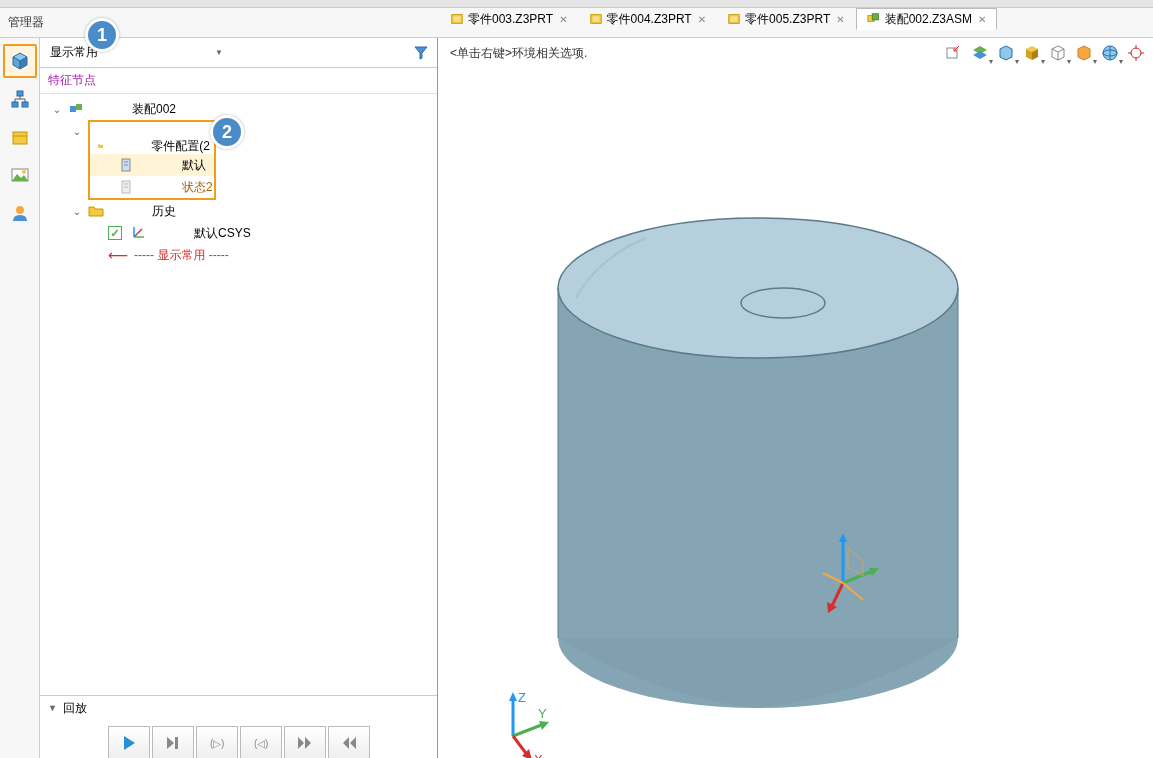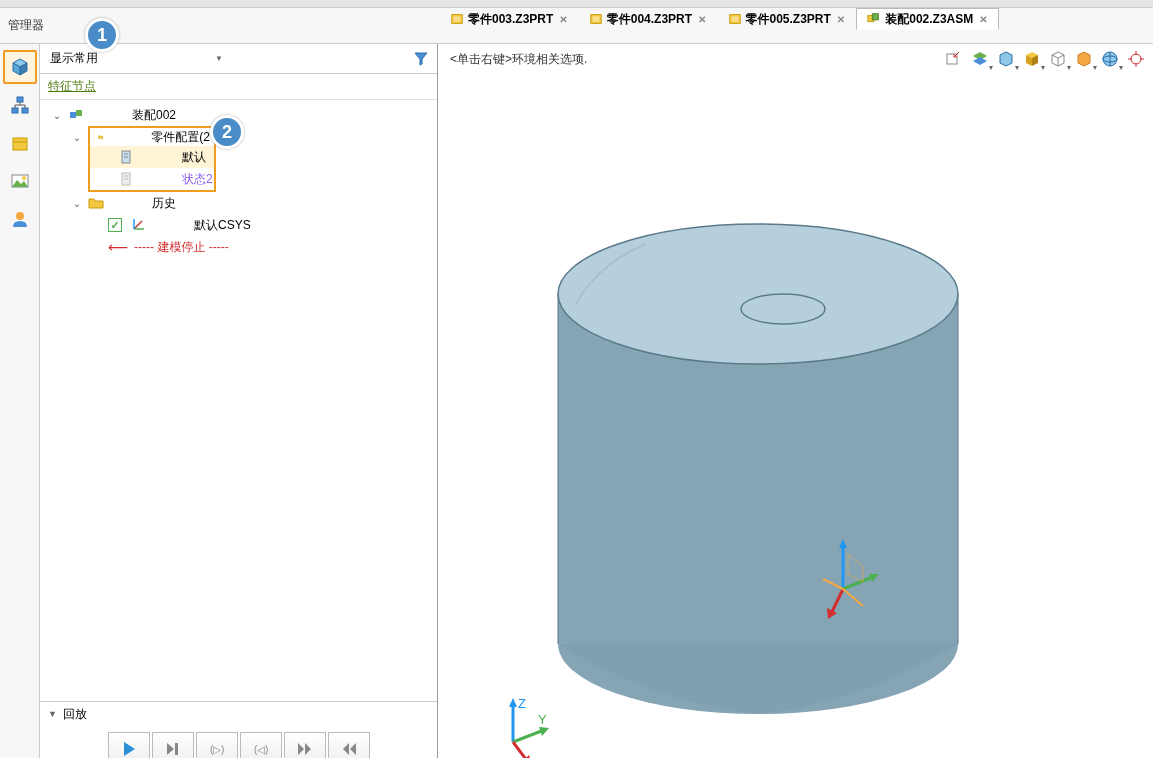--- a/index.html
+++ b/index.html
@@ -1,23 +1,23 @@
 <!DOCTYPE html>
 <html><head>
   <meta charset="utf-8">
   <style>
     * { box-sizing: border-box; margin: 0; padding: 0; }
     body { font-family: "Microsoft YaHei", Arial, sans-serif; font-size: 12px; background: #fff; width: 1153px; height: 758px; overflow: hidden; position: relative; }
     
     .top-bar { height: 8px; background: #e5e5e5; border-bottom: 1px solid #ccc; }
     
-    .tabs-row { height: 36px; display: flex; align-items: center; position: relative; background: #f7f7f7; border-bottom: 1px solid #ccc; }
+    .tabs-row { height: 30px; display: flex; align-items: center; position: relative; background: #f7f7f7; border-bottom: 1px solid #ccc; }
     .manager-label { padding: 2px 8px; color: #333; }
     
-    .doc-tabs { position: absolute; left: 440px; top: 0; height: 22px; display: flex; align-items: flex-end; font-weight: bold; }
+    .doc-tabs { position: absolute; left: 440px; top: 0; height: 22px; display: flex; align-items: flex-end; }
     .doc-tab { display: flex; align-items: center; padding: 2px 10px; cursor: pointer; border-right: 1px solid transparent; height: 22px; }
     .doc-tab.active { background: #fff; border: 1px solid #bbb; border-bottom: 1px solid #fff; }
     .doc-tab-icon { width: 14px; height: 14px; margin-right: 4px; }
     .doc-tab-close { margin-left: 6px; color: #888; font-size: 10px; }
     
     .badge-circle { position: absolute; width: 34px; height: 34px; border-radius: 50%; background: #4a8cc7; border: 3px solid #fff; box-shadow: 0 0 3px rgba(0,0,0,.3); color: #fff; font-size: 18px; font-weight: bold; display: flex; align-items: center; justify-content: center; z-index: 100; }
     .badge-1 { left: 85px; top: 18px; }
     .badge-2 { left: 210px; top: 115px; }
     
     .main-area { display: flex; height: calc(100% - 30px); }
@@ -26,35 +26,35 @@
     .left-iconbar .icon-btn { width: 34px; height: 34px; margin: 2px 3px; display: flex; align-items: center; justify-content: center; cursor: pointer; border: 1px solid transparent; border-radius: 2px; }
     .left-iconbar .icon-btn.highlighted { border: 2px solid #f29c1f; background: #fff4e0; }
     
     .sidebar { width: 398px; background: #fff; border-right: 1px solid #999; display: flex; flex-direction: column; }
     .sidebar-toolbar { height: 30px; border-bottom: 1px solid #ccc; display: flex; align-items: center; padding: 0 4px; }
     .display-dropdown { flex: 1; height: 22px; display: flex; align-items: center; padding: 0 6px; }
     .display-dropdown::after { content: "▼"; font-size: 8px; color: #666; margin-left: auto; }
     .toolbar-spacer { flex: 0 0 180px; }
     .filter-icon { width: 24px; height: 24px; display: flex; align-items: center; justify-content: center; cursor: pointer; }
     
-    .section-header { height: 26px; background: #fff; border-bottom: 1px solid #e0e0e0; display: flex; align-items: center; padding: 0 8px; color: #4d7c0f; text-decoration: underline; }
+    .section-header { height: 26px; background: #fff; border-bottom: 1px solid #e0e0e0; display: flex; align-items: center; padding: 0 8px; color: #a21caf; }
     
     .tree-area { flex: 1; overflow: auto; padding: 4px 0; }
     .tree-node { display: flex; align-items: center; height: 22px; padding-left: 10px; cursor: pointer; }
     .tree-toggle { width: 14px; text-align: center; color: #666; font-size: 10px; }
     .tree-icon { width: 16px; height: 16px; margin: 0 4px; }
     .tree-label { white-space: nowrap; margin-left: 44px; }
     .indent-1 { padding-left: 28px; }
     .indent-3 { padding-left: 68px; align-items: center; }
     
     .config-box { border: 2px solid #f29c1f; margin-left: 48px; width: 128px; }
-    .config-header { display: flex; align-items: center; height: 18px; padding: 8px 4px; }
+    .config-header { display: flex; align-items: flex-start; height: 18px; padding: 16px 4px; }
     .config-item { display: flex; align-items: center; height: 22px; padding-left: 24px; }
     .config-item.active { background: #fff4d6; }
-    .config-item.inactive { color: #8b5cf6; }
+    .config-item.inactive { color: #a16207; }
     
     .checkbox-box { width: 14px; height: 14px; border: 1px solid #4caf50; background: #fff; display: inline-flex; align-items: center; justify-content: center; margin-right: 4px; }
     .checkbox-box::after { content: "✓"; color: #4caf50; font-size: 11px; font-weight: bold; }
     
     .stop-line { color: #d32f2f; display: flex; align-items: center; padding-left: 68px; height: 22px; }
     .stop-arrow { margin-right: 6px; font-size: 14px; }
     
     .playback-section { border-top: 1px solid #ccc; margin-top: 35px; }
     .playback-header { height: 24px; display: flex; align-items: center; padding: 0 8px; cursor: pointer; }
     .playback-header::before { content: "▼"; font-size: 9px; margin-right: 6px; color: #666; }
@@ -233,21 +233,21 @@
         <svg class="tree-icon" viewBox="0 0 16 16">
             <line x1="4" y1="12" x2="12" y2="4" stroke="#d32f2f" stroke-width="1.5"></line>
             <line x1="4" y1="12" x2="14" y2="12" stroke="#4caf50" stroke-width="1.5"></line>
             <line x1="4" y1="12" x2="4" y2="2" stroke="#2196f3" stroke-width="1.5"></line>
           </svg>
         <span class="tree-label">默认CSYS</span>
       </div>
 
       <div class="stop-line">
         <span class="stop-arrow">⟵</span>
-        <span>----- 建模停止 -----</span>
+        <span>----- 显示常用 -----</span>
       </div>
     </div>
 
     <div class="playback-section">
       <div class="playback-header">
         <span>回放</span>
       </div>
       <div class="playback-controls">
         <div class="play-btn">
           <svg width="18" height="18" viewBox="0 0 18 18">

